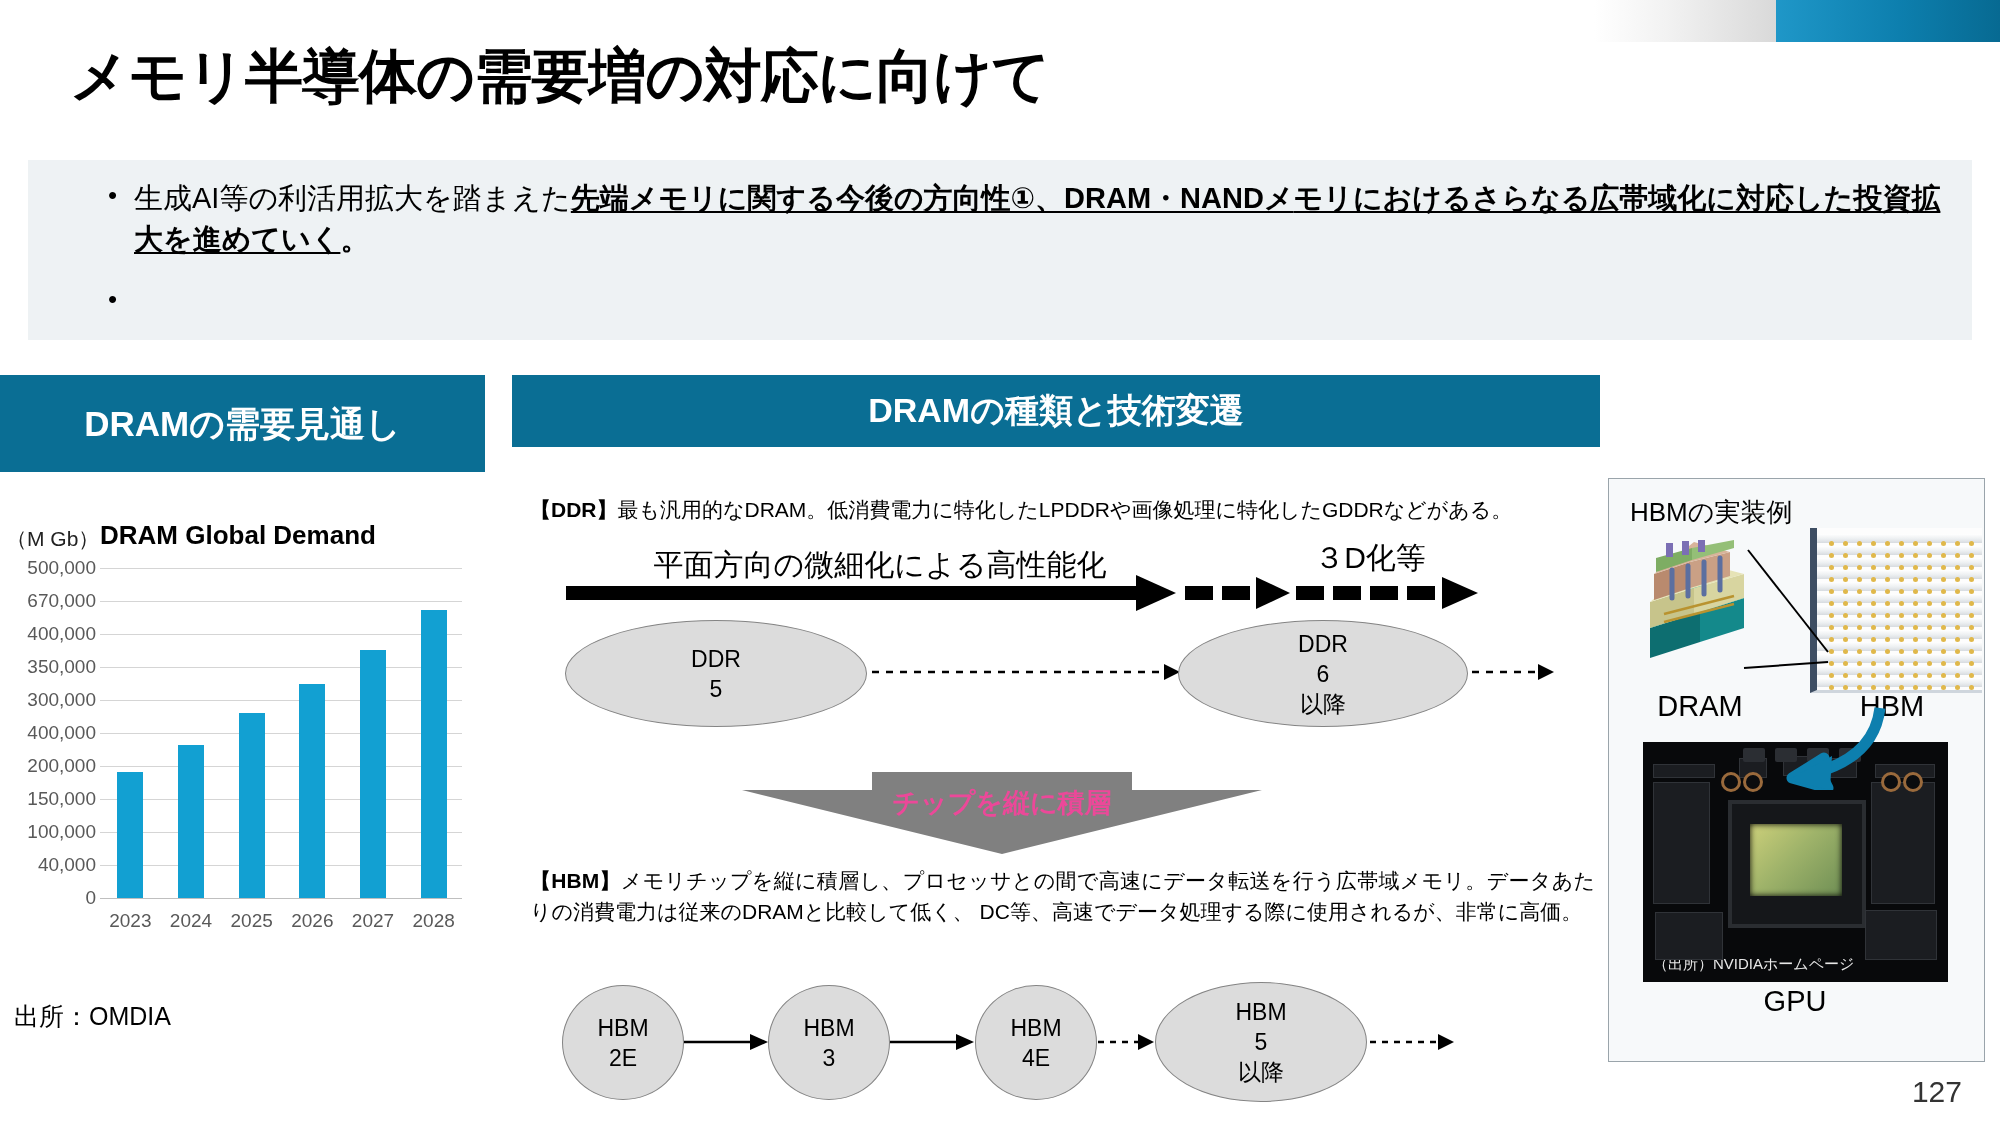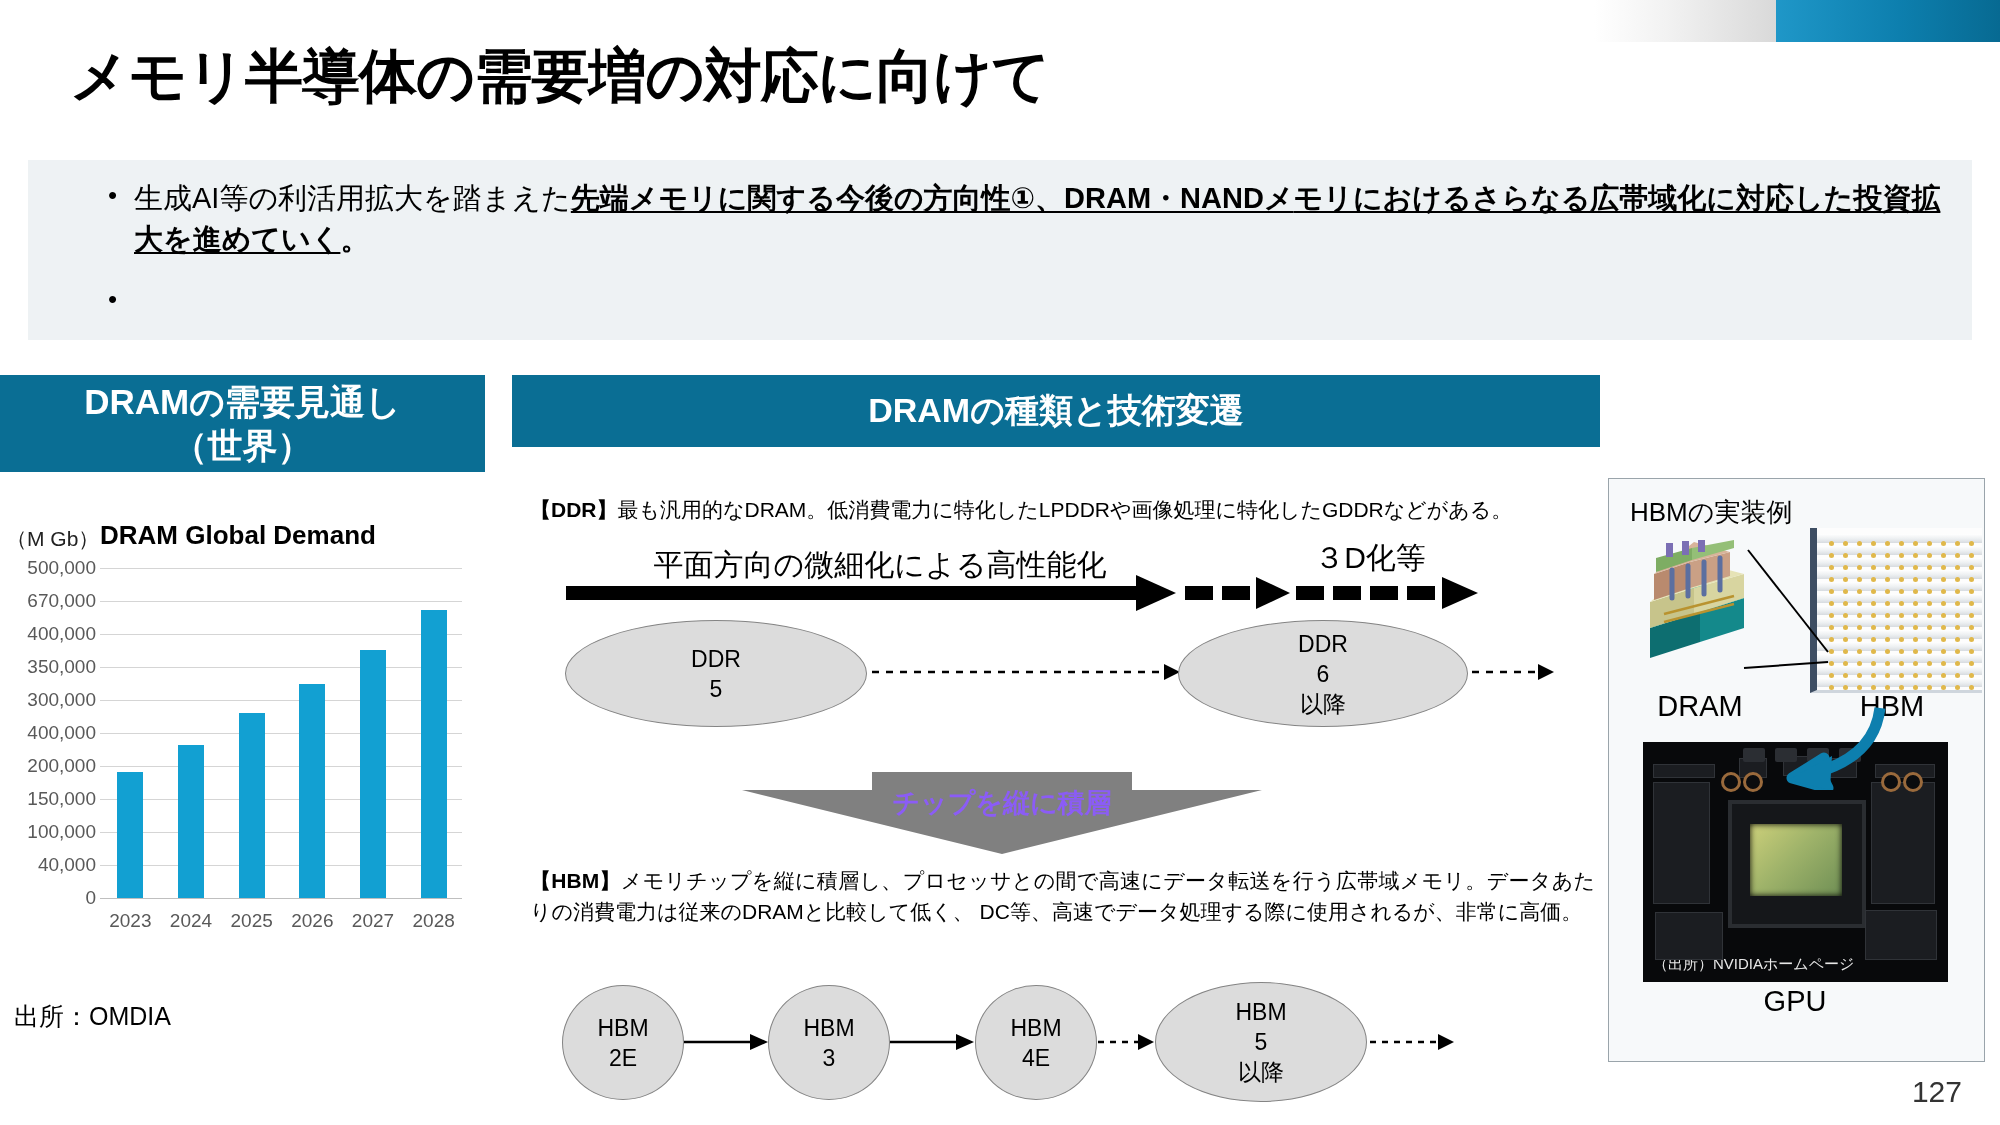--- a/index.html
+++ b/index.html
@@ -71,21 +71,21 @@
   #ddr5{left:565px;top:620px;width:300px;height:105px;}
   #ddr6{left:1178px;top:620px;width:288px;height:105px;}
   #hbm2e{left:562px;top:985px;width:120px;height:113px;}
   #hbm3{left:768px;top:985px;width:120px;height:113px;}
   #hbm4e{left:975px;top:985px;width:120px;height:113px;}
   #hbm5{left:1155px;top:982px;width:210px;height:118px;}
 
   
   #stack-arrow{position:absolute;left:742px;top:772px;width:520px;height:82px;}
   #stack-label{position:absolute;left:742px;top:785px;width:520px;text-align:center;
-      color:#8b5cf6;font-size:27px;font-weight:bold;}
+      color:#ec4899;font-size:27px;font-weight:bold;}
 
   
   #right-panel{position:absolute;left:1608px;top:478px;width:375px;height:582px;
       background:#f7f9fa;border:1px solid #9aa4ab;}
   #right-title{position:absolute;left:1630px;top:495px;font-size:26px;font-weight:normal;}
   #dram-pkg{position:absolute;left:1638px;top:540px;width:118px;height:150px;}
   #hbm-grid{position:absolute;left:1810px;top:528px;width:165px;height:162px;
       background:#fdfdfd;border-left:7px solid #3e4e63;border-bottom:3px solid #cfd6dd;
       overflow:hidden;}
   .hbm-row{position:absolute;left:0;right:0;height:9px;
@@ -131,21 +131,20 @@
   </div>
 
   <div class="bullet-row" id="bullet-2">
     <span class="bullet-dot">•</span>
   </div>
 </div>
 
 <div id="left-head">
   <div>
     <div>DRAMの需要見通し</div>
-    <div>（世界）</div>
   </div>
 </div>
 
 <div id="chart-unit">（M Gb）</div>
 <div id="chart-title">DRAM Global Demand</div>
 
 <div id="chart-area">
   <div id="chart-grid">
       <div class="gridline" style="top: 8px;"></div>
       <div class="gridline" style="top: 41px;"></div>

